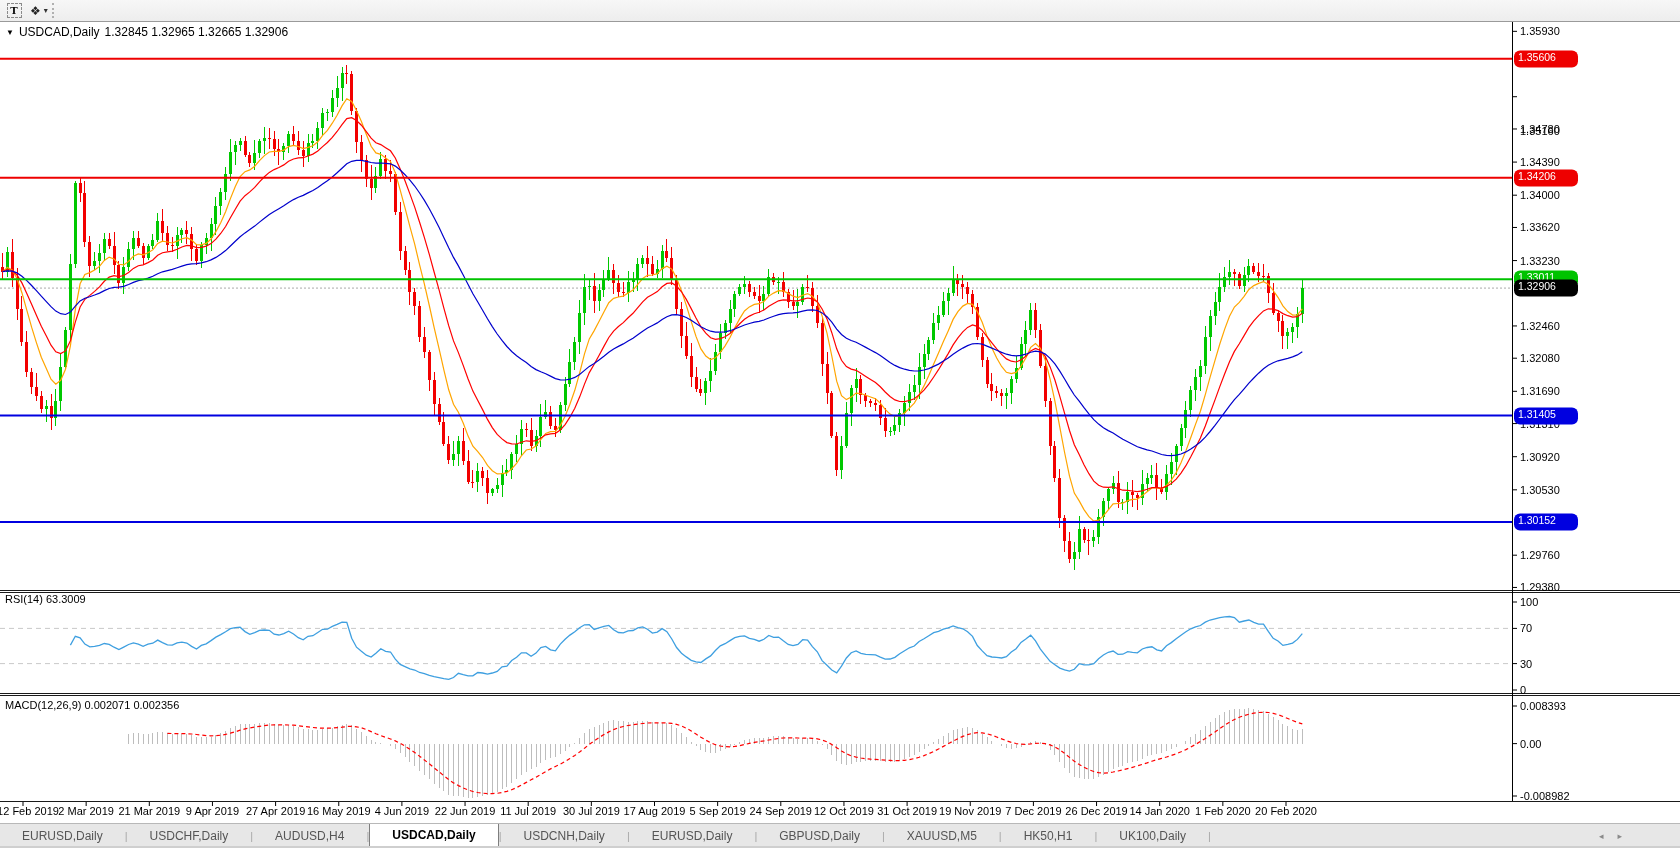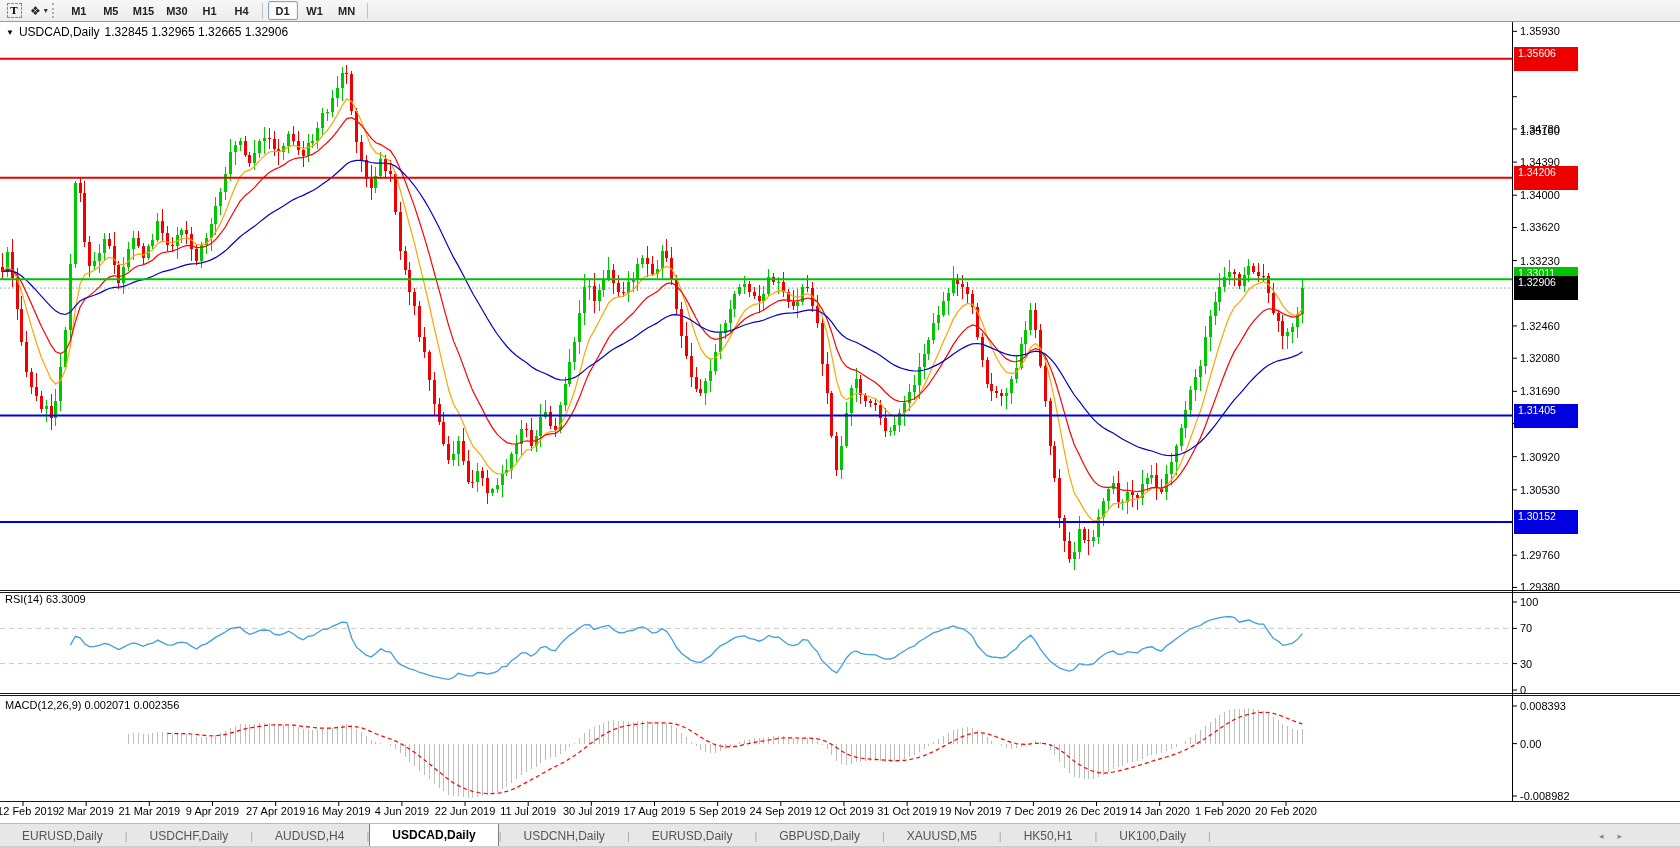--- a/index.html
+++ b/index.html
@@ -24,21 +24,21 @@
   .objtool .caret{font-size:8px;margin-left:3px;color:#333;}
   
   #chart-svg{position:absolute;left:0;top:0;z-index:1;}
   .chart-title{position:absolute;left:6px;top:25px;z-index:3;font-size:12px;color:#000;
     display:flex;align-items:center;gap:5px;}
   .chart-title .dd{font-size:8px;color:#000;}
   .panel-label{position:absolute;left:5px;z-index:3;font-size:11px;color:#000;}
   .axis-label{position:absolute;left:1520px;z-index:3;font-size:11px;color:#000;white-space:nowrap;
     transform:translateY(-50%);}
   .hline-label{position:absolute;left:1514px;z-index:4;font-size:10.5px;color:#fff;
-    width:60px;height:24px;line-height:13px;padding-left:4px;transform:translateY(-50%);}
+    width:60px;height:17px;line-height:13px;padding-left:4px;transform:translateY(-50%);border-radius:6px;}
   .date-label{position:absolute;z-index:3;font-size:11px;color:#000;white-space:nowrap;
     transform:translateX(-50%);top:805px;}
   .price-axis-hit{position:absolute;left:1513px;top:22px;width:167px;height:780px;z-index:2;}
   .date-axis-hit{position:absolute;left:0;top:802px;width:1512px;height:20px;z-index:2;}
   
   .tabbar{position:absolute;left:0;top:823px;width:1680px;height:23px;background:#e7e7e7;
     border-top:1px solid #b8b8b8;display:flex;align-items:stretch;z-index:5;font-size:12px;}
   .tab{display:flex;align-items:center;padding:0 22px;color:#555;cursor:default;white-space:nowrap;}
   .tab.active{background:#ffffff;color:#000;font-weight:bold;
     border-left:1px solid #7e7e7e;border-right:1px solid #7e7e7e;border-bottom:1px solid #7e7e7e;margin-top:0;}
@@ -52,33 +52,20 @@
 
 <div class="toolbar">
   <div class="texttool">
     <span>T</span>
   </div>
   <div class="objtool">
     <span class="glyph">❖</span>
     <span class="caret">▾</span>
   </div>
   <div class="tb-grip"></div>
-  <div id="tf-buttons" style="display:flex;align-items:center;">
-      <div class="tb-btn">M1</div>
-      <div class="tb-btn">M5</div>
-      <div class="tb-btn">M15</div>
-      <div class="tb-btn">M30</div>
-      <div class="tb-btn">H1</div>
-      <div class="tb-btn">H4</div>
-      <div class="tb-sep"></div>
-      <div class="tb-btn active">D1</div>
-      <div class="tb-btn">W1</div>
-      <div class="tb-btn">MN</div>
-      <div class="tb-sep"></div>
-    </div>
 </div>
 
 <svg id="chart-svg" width="1680" height="848">
     <rect x="0" y="21" width="1680" height="825" fill="#ffffff"></rect>
     <line x1="0" y1="21.5" x2="1680" y2="21.5" stroke="#6d6d6d" stroke-width="1"></line>
     <line x1="0" y1="288.08550074738554" x2="1512" y2="288.08550074738554" stroke="#aaaaaa" stroke-width="1" stroke-dasharray="2 2"></line>
     <g shape-rendering="crispEdges">
       <line x1="2.5" x2="2.5" y1="253.02613324812313" y2="279.15255104692665" stroke="#f20000"></line>
       <rect x="1" width="3" y="266.5201793721988" height="5.213971285362845" fill="#f20000"></rect>
       <line x1="7.35" x2="7.35" y1="247.0512944166578" y2="276.56387335003035" stroke="#00c800"></line>

